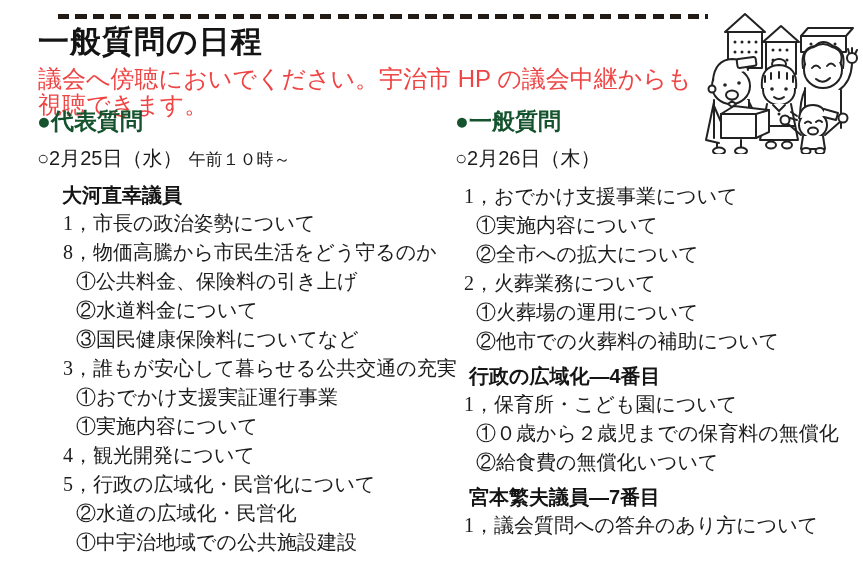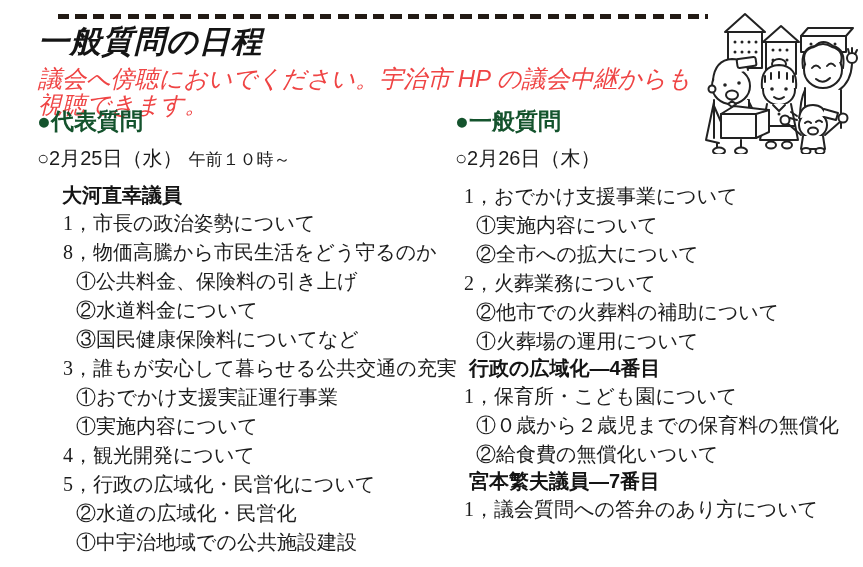--- a/index.html
+++ b/index.html
@@ -10,21 +10,21 @@
     overflow:hidden;
     color:#1c1c1c;
     font-family:"Liberation Sans",sans-serif;
   }
   
   .dash-rule{
     position:absolute;left:58px;top:14px;width:650px;height:5px;
     background:repeating-linear-gradient(90deg,#221a14 0,#221a14 11px,transparent 11px,transparent 17.5px);
   }
   
-  .header{position:absolute;left:38px;top:24px;width:660px;font-style:italic;}
+  .header{position:absolute;left:38px;top:24px;width:660px;}
   .title{
     font-size:31px;font-weight:bold;letter-spacing:1px;
     line-height:36px;color:#141414;
   }
   .subtitle{
     font-size:24px;line-height:26px;margin-top:6px;color:#ef4444;
   }
   
   .column{position:absolute;top:106px;width:410px;}
   .column.left{left:37px;}
@@ -32,21 +32,21 @@
   .col-heading{
     font-size:23px;font-weight:bold;line-height:30px;margin:0 0 9px 0;color:#14532d;
   }
   .date-line{font-size:20px;line-height:27px;margin:0 0 10px 0;}
   .date-line .time{
     font-family:"Liberation Serif",serif;
     font-size:17px;margin-left:6px;
   }
   .speaker{
     font-size:20px;font-weight:bold;line-height:24px;
-    margin:0 0 2px 25px;color:#141414;
+    margin:8px 0 2px 25px;color:#141414;
   }
   .column.right .speaker{margin-left:14px;}
   .item{
     font-family:"Liberation Serif",serif;
     font-size:20px;line-height:29px;white-space:nowrap;
   }
   .item.l1{margin-left:26px;}
   .item.l2{margin-left:39px;}
   .column.right .item.l1{margin-left:9px;}
   .column.right .item.l2{margin-left:21px;}
@@ -93,22 +93,22 @@
     <div class="col-heading">●一般質問</div>
     <div class="date-line">
       <span class="date">○2月26日（木）</span>
     </div>
     <div class="section">
       <div>
           <div class="item l1">1，おでかけ支援事業について</div>
           <div class="item l2">①実施内容について</div>
           <div class="item l2">②全市への拡大について</div>
           <div class="item l1">2，火葬業務について</div>
+          <div class="item l2">①火葬場の運用について</div>
           <div class="item l2">②他市での火葬料の補助について</div>
-          <div class="item l2">①火葬場の運用について</div>
         </div>
     </div>
     <div class="section">
       <div class="speaker">行政の広域化―4番目</div>
       <div>
           <div class="item l1">1，保育所・こども園について</div>
           <div class="item l2">①０歳から２歳児までの保育料の無償化</div>
           <div class="item l2">②給食費の無償化いついて</div>
         </div>
     </div>

